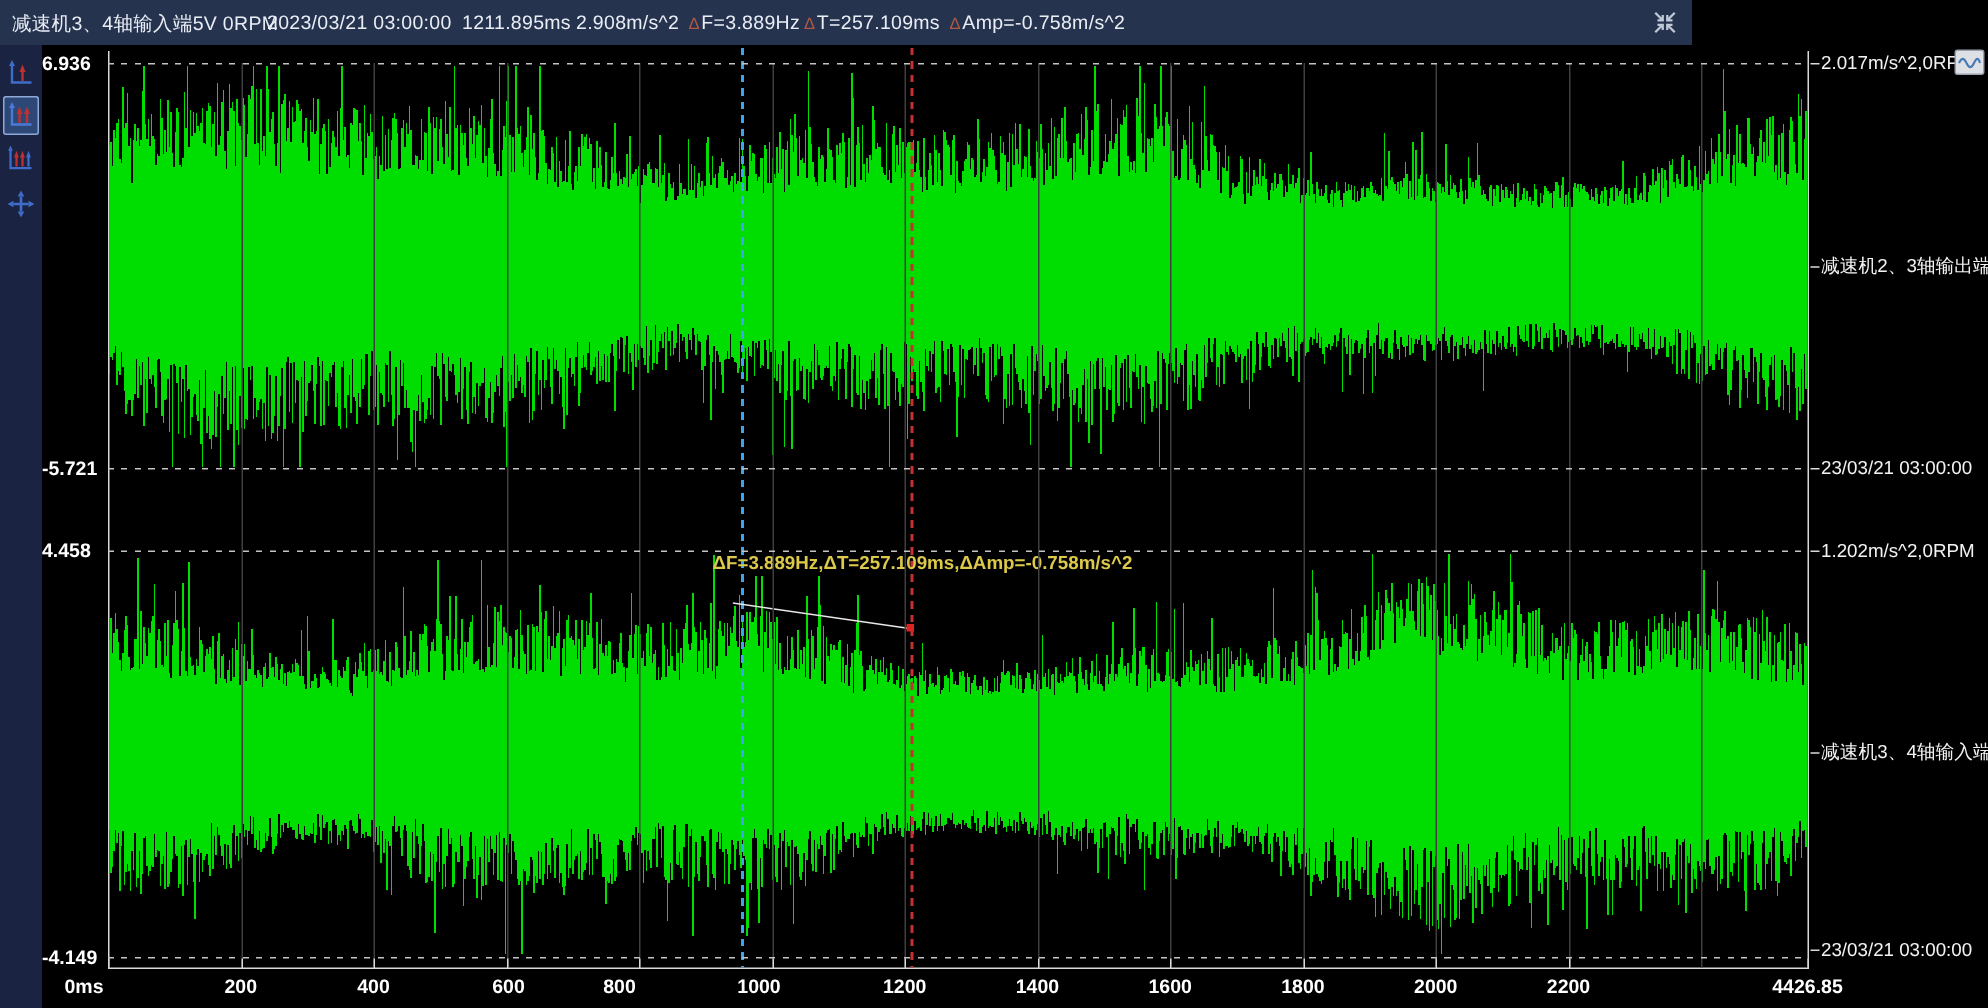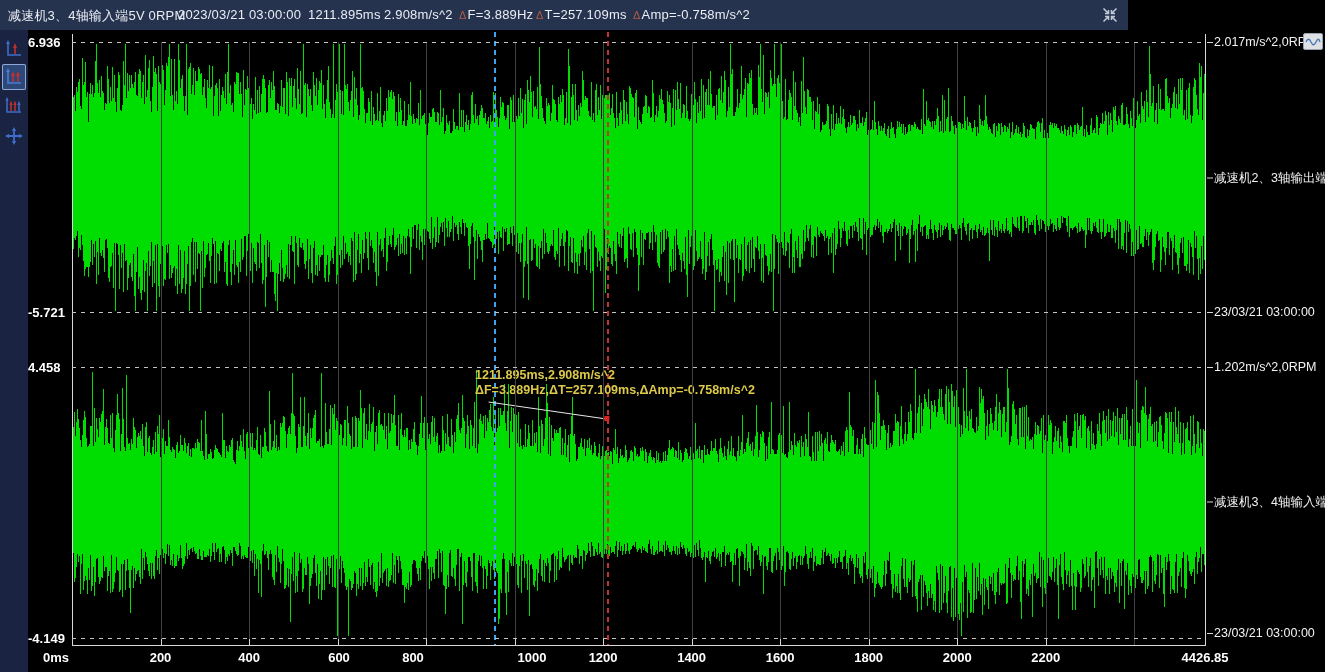--- a/index.html
+++ b/index.html
@@ -125,21 +125,20 @@
 
   <div id="cursor-blue" class="cursor-line" style="left: 465.571px;"></div>
   <div id="cursor-red" class="cursor-line" style="left: 579.362px;"></div>
 
   <svg id="measure-svg" class="abs" style="left:0;top:0" width="1297" height="642">
       <line x1="460.5706989898358" y1="372" x2="578.3624071281806" y2="389" stroke="#e8e8e8" stroke-width="1"></line>
       <rect x="576.3624071281806" y="386" width="5" height="5" fill="#dd2222"></rect>
     </svg>
 
   <div id="annotation">
-    <div>1211.895ms,2.908m/s^2</div>
     <div>ΔF=3.889Hz,ΔT=257.109ms,ΔAmp=-0.758m/s^2</div>
   </div>
 
   <div class="rlab" style="top:12px">
       <span class="dash"></span>
       <span>2.017m/s^2,0RPM</span>
     </div>
   <div class="rlab" style="top:148px">
       <span class="dash"></span>
       <span>减速机2、3轴输出端4A</span>
@@ -193,21 +192,21 @@
     <div class="xlab" style="left: 28px; position: absolute;">0ms</div>
     <div class="tickmark" style="left: 132.516px; position: absolute;"></div>
     <div class="xlab" style="left: 132.516px; position: absolute;">200</div>
     <div class="tickmark" style="left: 221.033px; position: absolute;"></div>
     <div class="xlab" style="left: 221.033px; position: absolute;">400</div>
     <div class="tickmark" style="left: 309.549px; position: absolute;"></div>
     <div class="xlab" style="left: 311px; position: absolute;">600</div>
     <div class="tickmark" style="left: 398.065px; position: absolute;"></div>
     <div class="xlab" style="left: 385px; position: absolute;">800</div>
     <div class="tickmark" style="left: 486.582px; position: absolute;"></div>
-    <div class="xlab" style="left: 504px; position: absolute;">1000</div>
+    <div class="xlab" style="left: 478px; position: absolute;">1000</div>
     <div class="tickmark" style="left: 575.098px; position: absolute;"></div>
     <div class="xlab" style="left: 575.098px; position: absolute;">1200</div>
     <div class="tickmark" style="left: 663.614px; position: absolute;"></div>
     <div class="xlab" style="left: 663.614px; position: absolute;">1400</div>
     <div class="tickmark" style="left: 752.131px; position: absolute;"></div>
     <div class="xlab" style="left: 752.131px; position: absolute;">1600</div>
     <div class="tickmark" style="left: 840.647px; position: absolute;"></div>
     <div class="xlab" style="left: 840.647px; position: absolute;">1800</div>
     <div class="tickmark" style="left: 929.163px; position: absolute;"></div>
     <div class="xlab" style="left: 929.163px; position: absolute;">2000</div>

